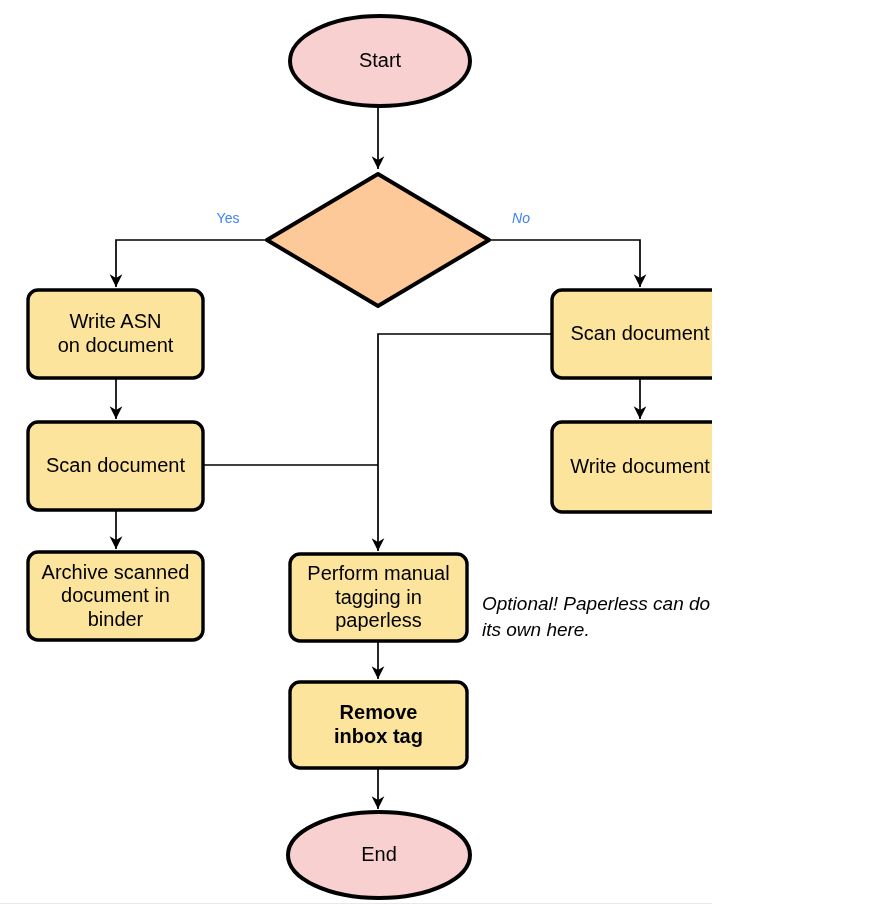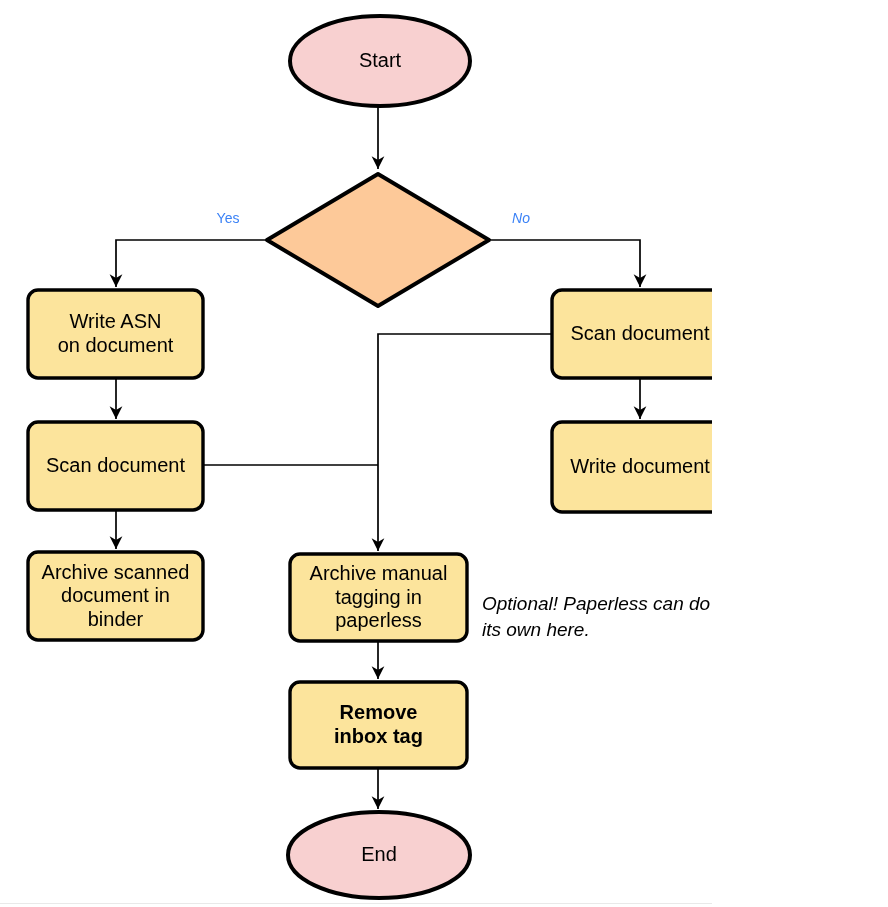--- a/index.html
+++ b/index.html
@@ -86,21 +86,21 @@
 
   <div class="node-label" style="left:288px; top:15px;  width:184px; height:92px;">Start</div>
   <div class="node-label" style="left:28px;  top:290px; width:175px; height:88px;">Write ASN
 on document</div>
   <div class="node-label" style="left:28px;  top:422px; width:175px; height:88px;">Scan document</div>
   <div class="node-label" style="left:28px;  top:552px; width:175px; height:88px;">Archive scanned
 document in
 binder</div>
   <div class="node-label" style="left:552px; top:290px; width:176px; height:88px;">Scan document</div>
   <div class="node-label" style="left:552px; top:422px; width:176px; height:90px;">Write document</div>
-  <div class="node-label" style="left:290px; top:554px; width:177px; height:87px;">Archive manual
+  <div class="node-label" style="left:290px; top:554px; width:177px; height:87px;">Perform manual
 tagging in
 paperless</div>
   <div class="node-label" style="left:290px; top:682px; width:177px; height:86px;font-weight:bold;">Remove
 inbox tag</div>
   <div class="node-label" style="left:288px; top:812px; width:182px; height:86px;">End</div>
 
   <div class="edge-label" style="left:198px; top:210px; width:60px;">Yes</div>
   <div class="edge-label" style="left:496px; top:210px; width:50px;font-style:italic;">No</div>
 
   <div class="annotation">Optional! Paperless can do lots of work on

